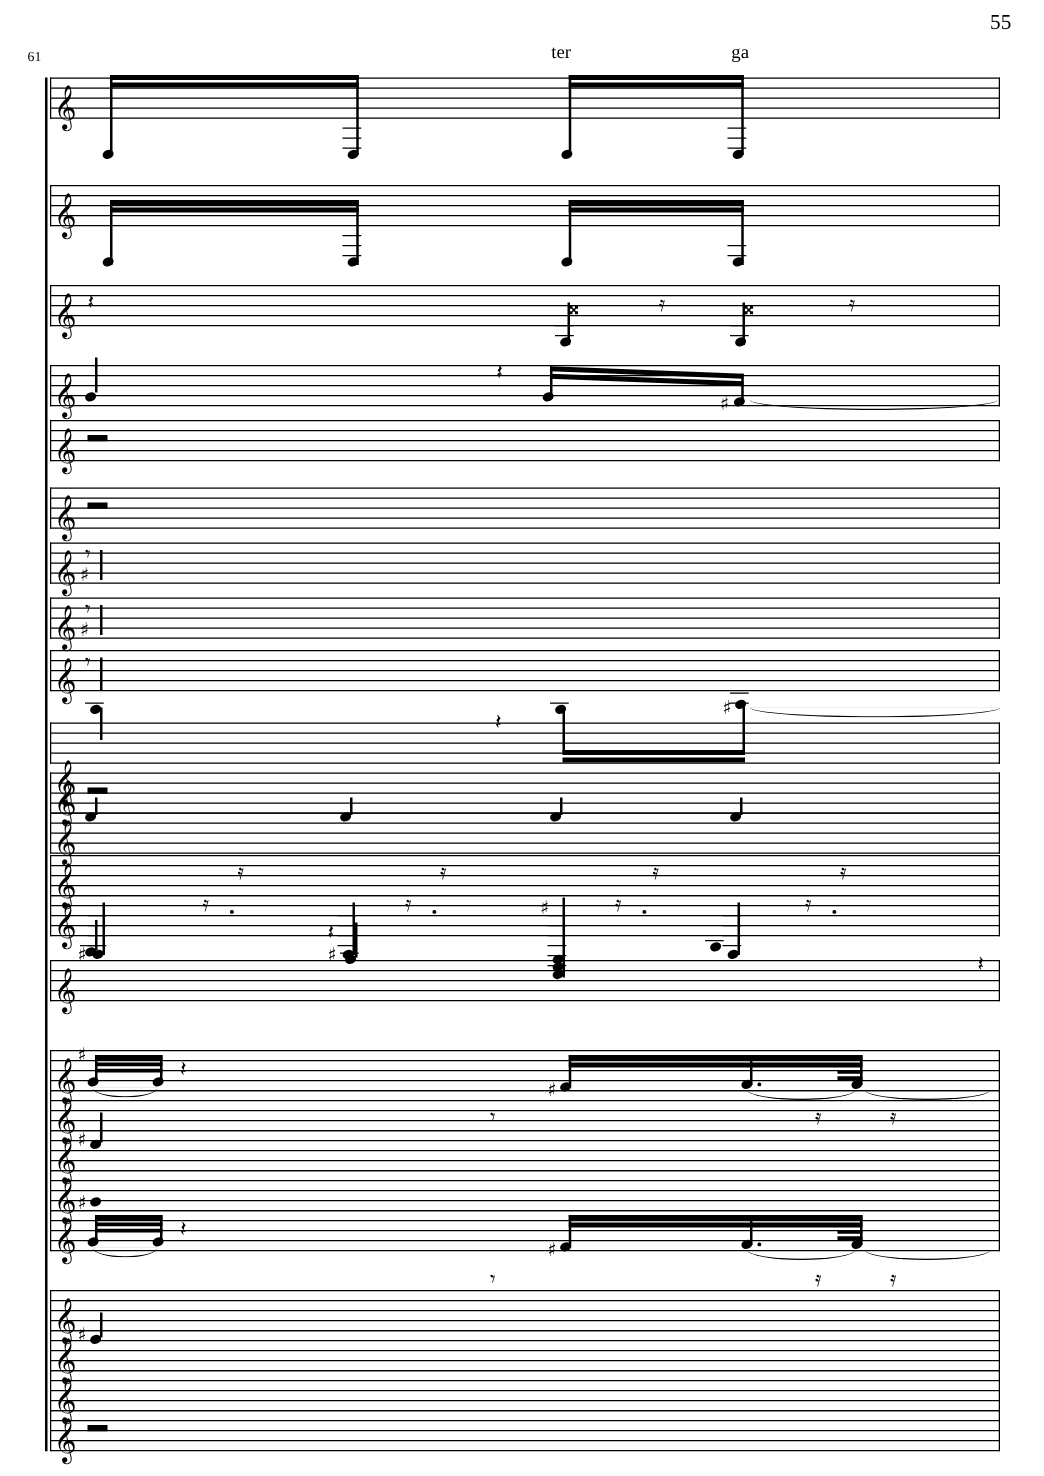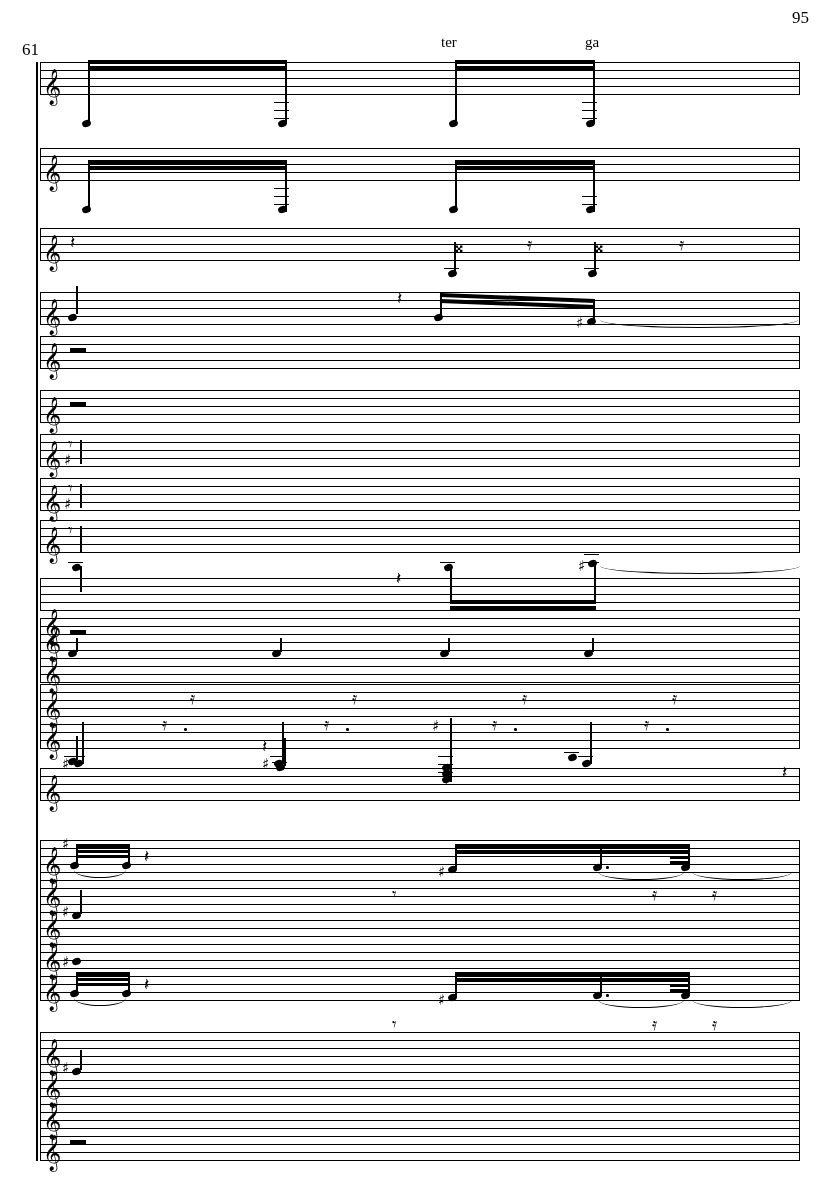--- a/index.html
+++ b/index.html
@@ -23,21 +23,21 @@
     position: absolute;
     right: 26px;
     top: 8px;
     font-size: 17px;
     font-family: "Liberation Serif", serif;
   }
   .measure-number {
     position: absolute;
     left: 22px;
     top: 40px;
-    font-size: 17px;
+    font-size: 11px;
     font-family: "Liberation Serif", serif;
   }
   .lyric {
     position: absolute;
     font-size: 15px;
     font-family: "Liberation Serif", serif;
   }
   
   .staff {
     position: absolute;
@@ -142,21 +142,21 @@
     border-bottom: 1.2px solid #000;
     border-radius: 0 0 50% 50%/0 0 100% 100%;
     height: 7px;
   }
 </style>
 </head>
 <body>
 
 <div class="page">
 
-  <div class="page-number">95</div>
+  <div class="page-number">55</div>
   <div class="measure-number">61</div>
 
   <div class="lyric" style="left:441px; top:34px;">ter</div>
   <div class="lyric" style="left:585px; top:34px;">ga</div>
 
   <div class="staff" style="top:62px;">
     <div class="line"></div>
     <div class="line"></div>
     <div class="line"></div>
     <div class="line"></div>

